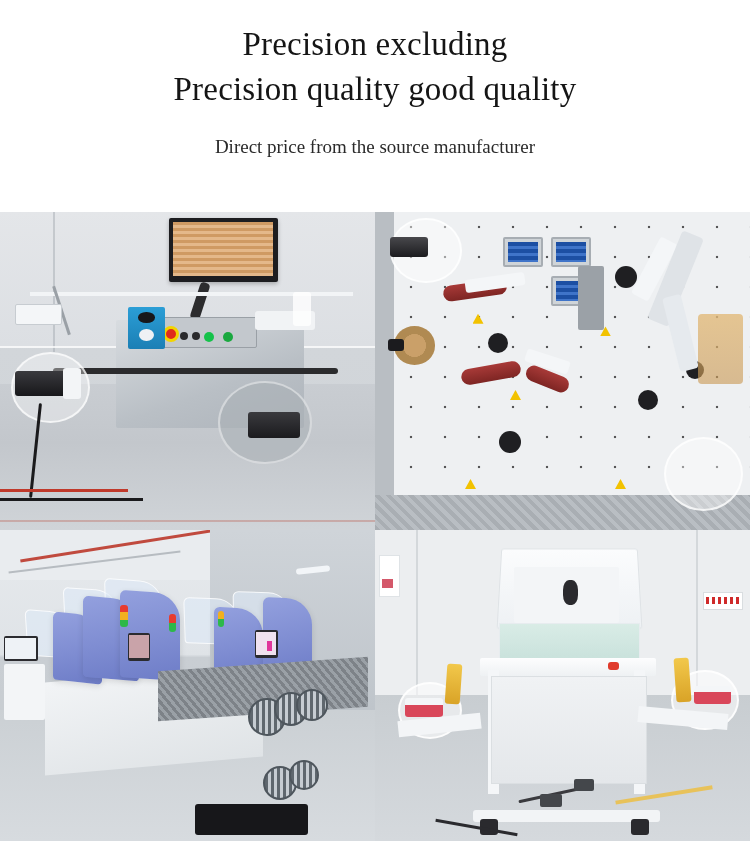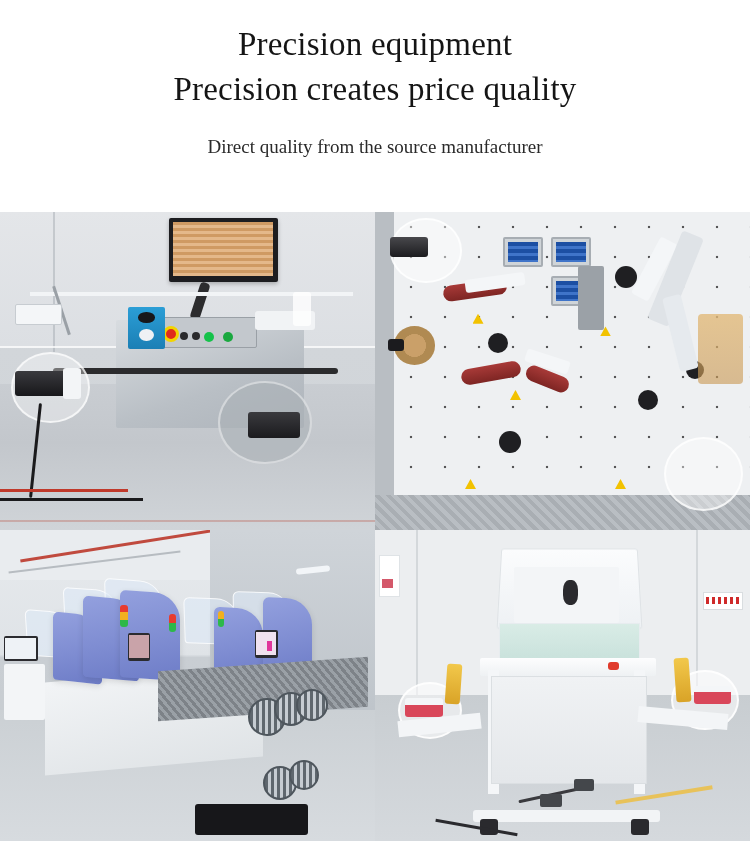--- a/index.html
+++ b/index.html
@@ -255,25 +255,25 @@
   .p4 .adapter2{position:absolute;left:53%;bottom:16%;width:20px;height:12px;background:#44474b;border-radius:2px;}
   .p4 .cordB{position:absolute;left:16%;bottom:4%;width:22%;height:3px;background:#2a2a2e;transform:rotate(10deg);}
 </style>
 </head>
 <body>
 
 <div class="page">
 
   <div class="header">
     <div class="headline">
-      <span class="ln">Precision equipment</span>
-      <span class="ln">Precision creates price quality</span>
+      <span class="ln">Precision excluding</span>
+      <span class="ln">Precision quality good quality</span>
     </div>
     <div class="subhead">
-      <span class="ln">Direct quality from the source manufacturer</span>
+      <span class="ln">Direct price from the source manufacturer</span>
     </div>
   </div>
 
   <div class="gallery">
 
     <div class="cell p1">
       <div class="wallseam"></div>
       <div class="wallline"></div>
       <div class="floor"></div>
       <div class="floorline"></div>

